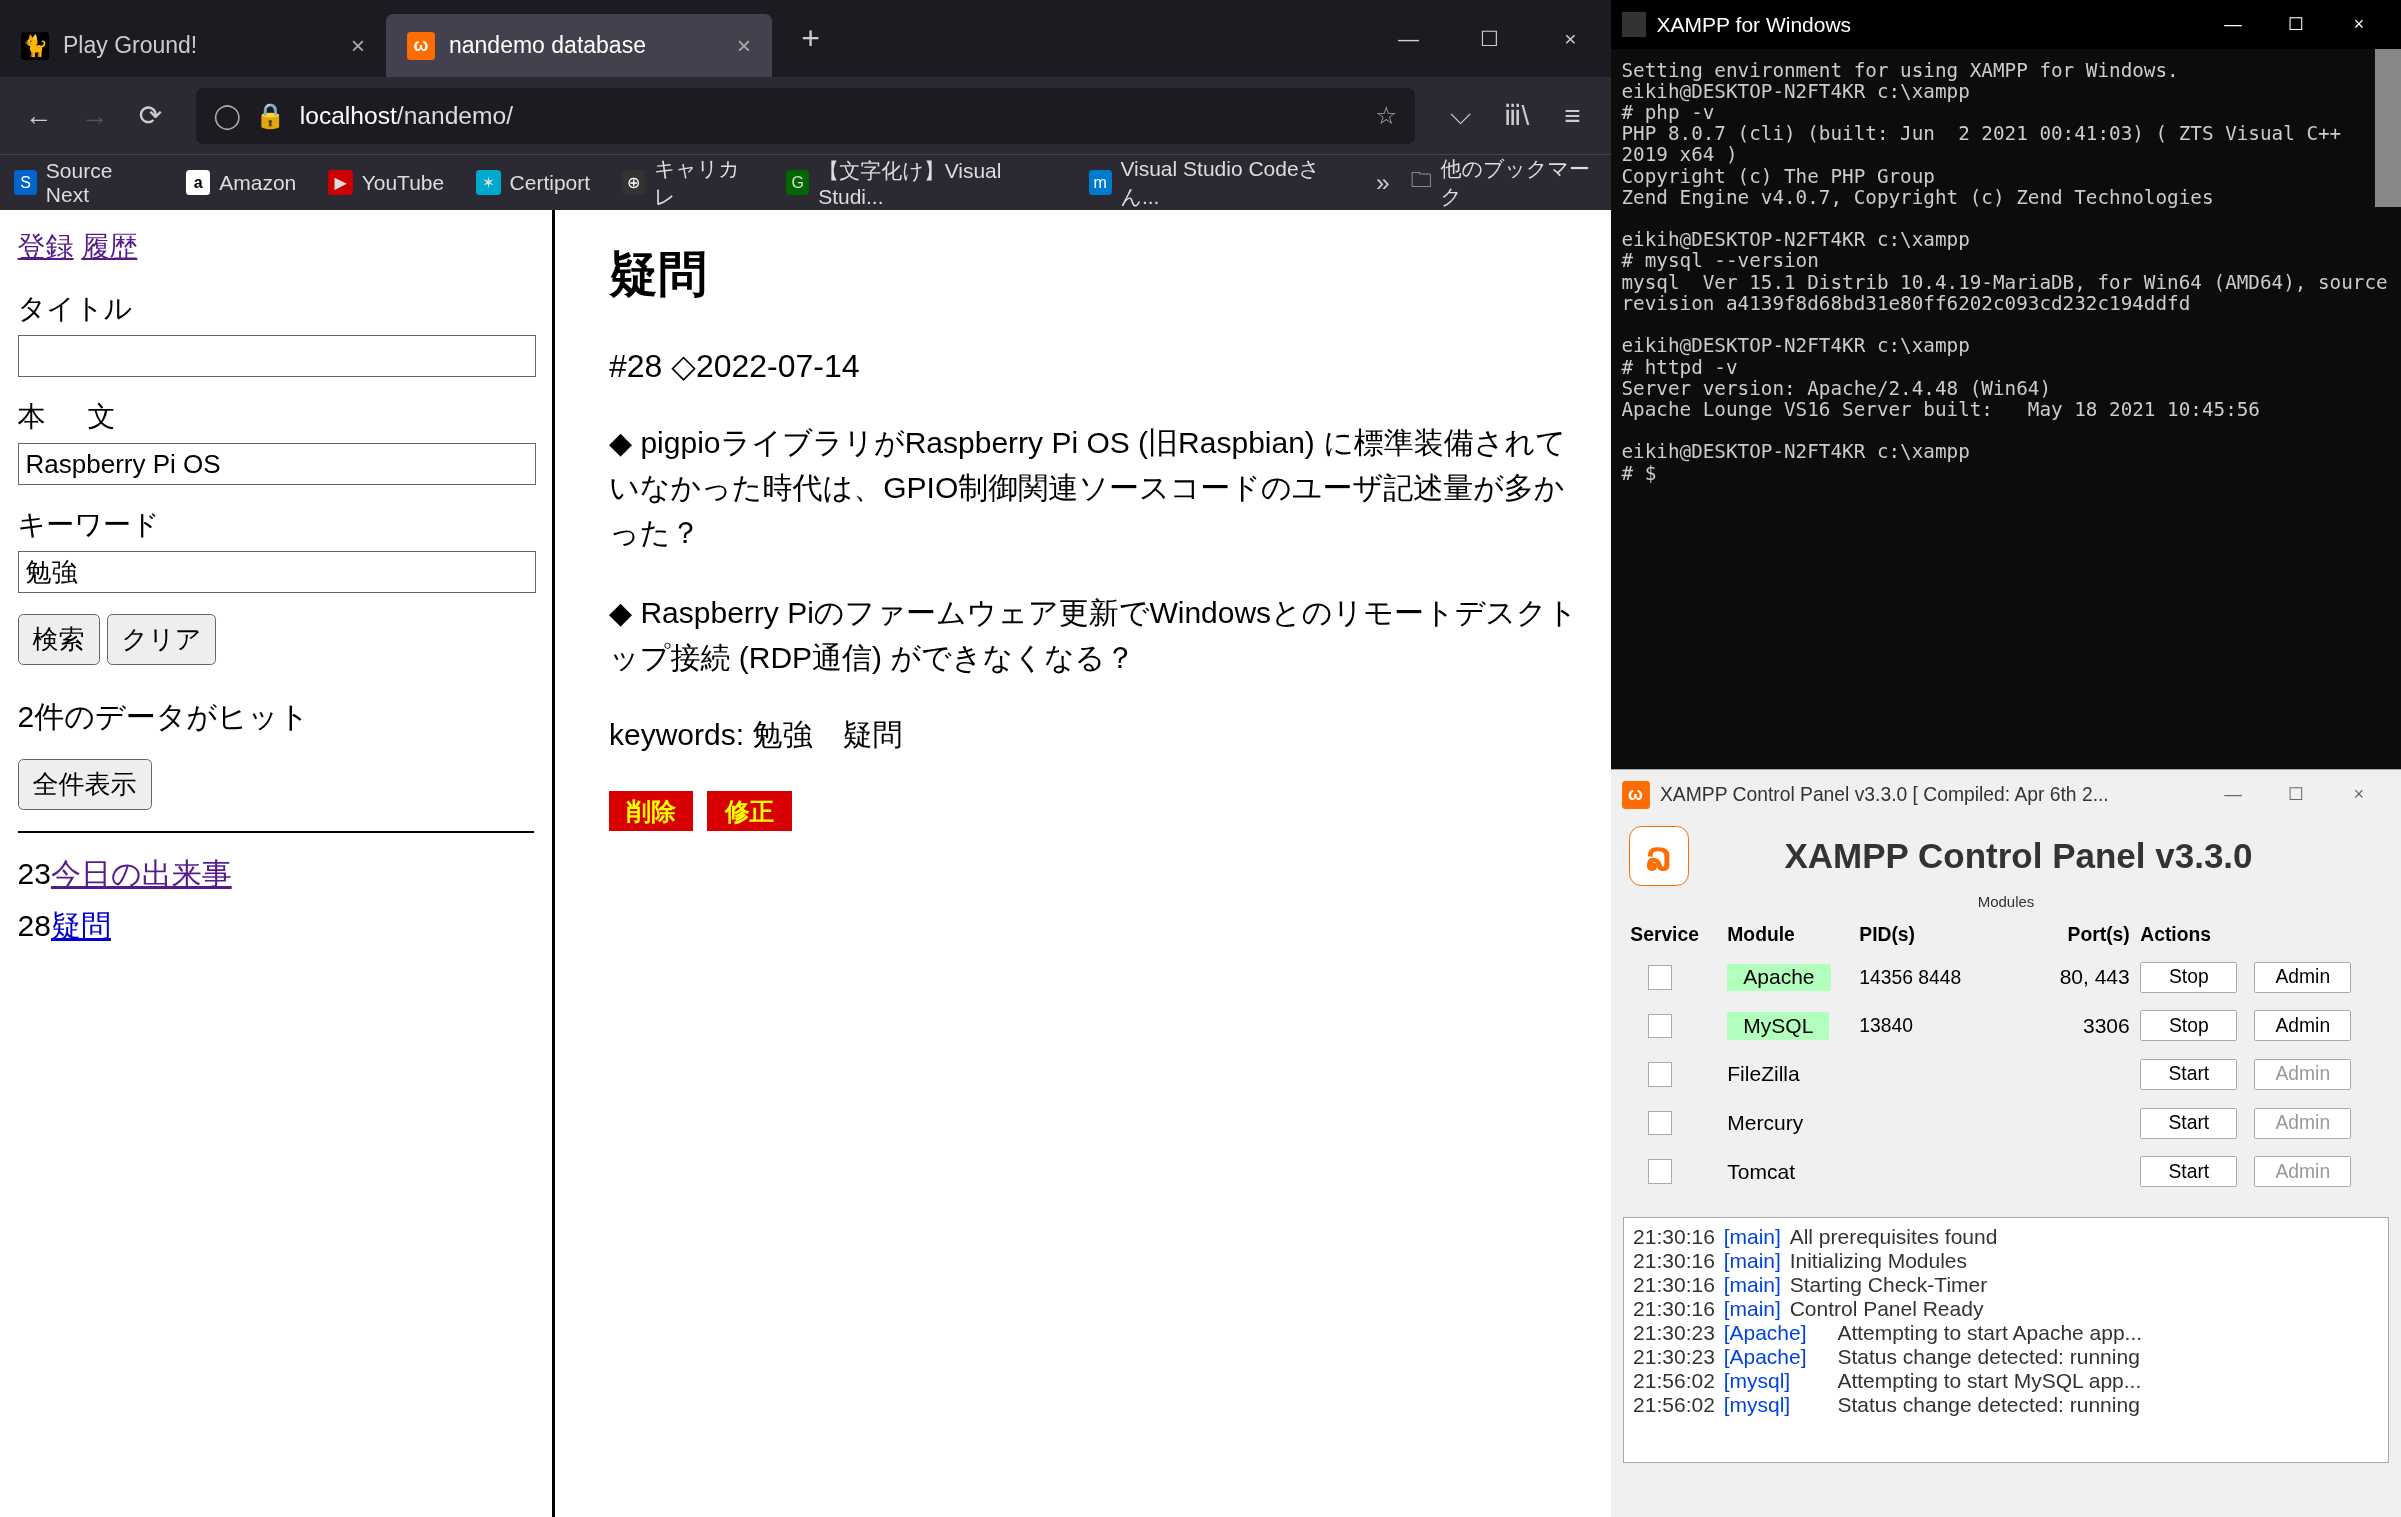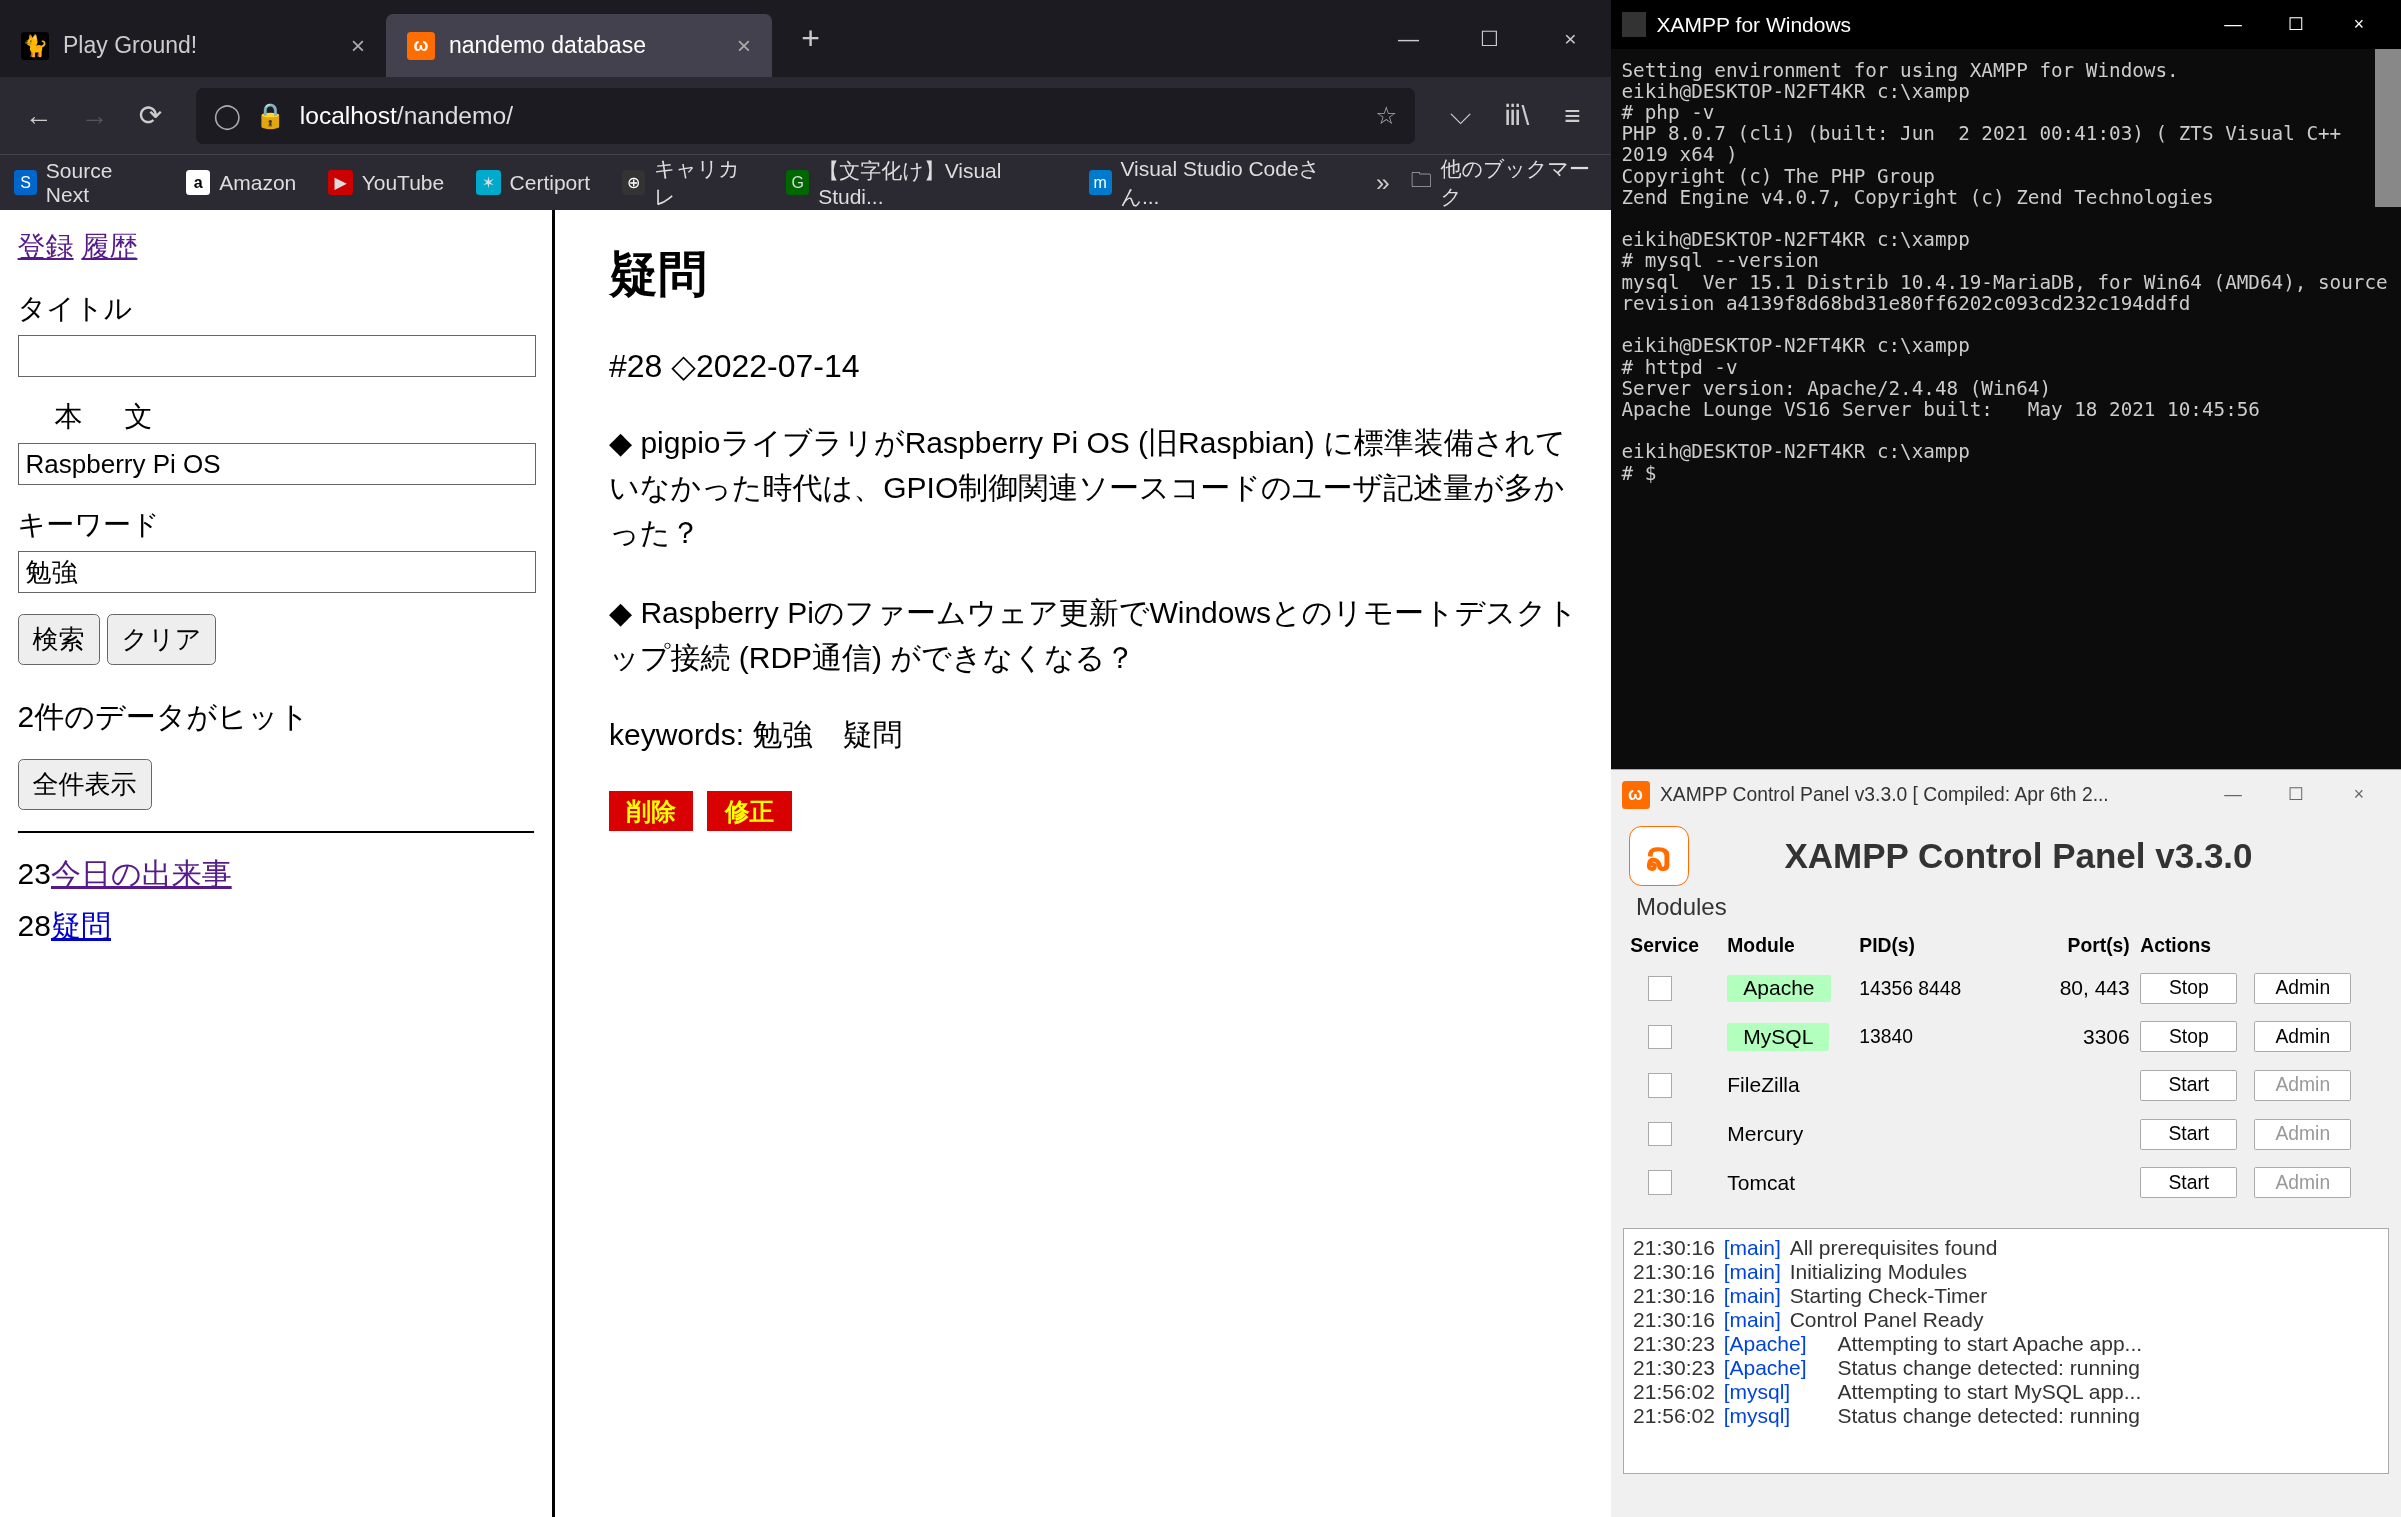--- a/index.html
+++ b/index.html
@@ -39,21 +39,21 @@
 .bm-icon.g { background: #006600; }
 .bm-icon.m { background: #007acc; color: #fff; }
 .bm-more { margin-left: auto; display: flex; align-items: center; gap: 21px; }
 
 .content { flex: 1; display: flex; background: #fff; gap: 28px; }
 .left-panel { width: 555px; border-right: 3.5px solid #000; padding: 17.6px; font-size: 28px; }
 .left-panel a { color: #0000cc; text-decoration: underline; }
 .left-panel a.visited { color: #551a8b; }
 .nav-links { margin-bottom: 24.6px; }
 .label { font-size: 28px; margin-bottom: 7px; }
-.label.spaced { letter-spacing: 42px; margin-left: 37px; }
+.label.spaced { letter-spacing: 42px; }
 .text-input { width: 518px; height: 42px; border: 1.8px solid #666; padding: 3.5px 7px; font-size: 26px; margin-bottom: 21px; }
 .btn-row { display: flex; gap: 7px; margin-bottom: 32px; }
 .btn { border: 1.8px solid #666; background: #eee; padding: 7px 14px; font-size: 26px; border-radius: 5.3px; cursor: pointer; }
 .hit-text { font-size: 30px; margin-bottom: 21px; }
 .hr { border-top: 2.6px solid #000; margin: 21px 0; }
 .result-item { font-size: 30px; margin-bottom: 10.5px; }
 
 .right-panel { flex: 1; padding: 32px 26px; }
 .right-panel h1 { font-size: 49px; font-weight: bold; margin-bottom: 39px; }
 .meta { font-size: 32px; margin-bottom: 35px; }
@@ -75,21 +75,21 @@
 
 .xampp { position: absolute; left: 1611px; top: 769px; width: 790px; height: 749px; background: #f0f0f0; display: flex; flex-direction: column; border-top: 1.8px solid #aaa; }
 .xampp-title { height: 49px; display: flex; align-items: center; padding: 0 10.5px; }
 .xampp-title-icon { width: 28px; height: 28px; background: #ff6c00; border-radius: 3.5px; margin-right: 10.5px; display: flex; align-items: center; justify-content: center; color: #fff; font-weight: bold; font-size: 17.6px; }
 .xampp-title-text { flex: 1; font-size: 19.3px; color: #333; }
 .xampp-win-controls { display: flex; }
 .xampp-win-btn { width: 63px; height: 49px; display: flex; align-items: center; justify-content: center; color: #666; font-size: 17.6px; }
 .xampp-header { display: flex; align-items: center; padding: 7px 17.6px; }
 .xampp-logo { width: 60px; height: 60px; background: #fff; border: 1.8px solid #ff6c00; border-radius: 12.3px; display: flex; align-items: center; justify-content: center; color: #ff6c00; font-weight: bold; font-size: 39px; margin-right: 35px; }
 .xampp-header-text { font-size: 35px; font-weight: bold; color: #333; flex: 1; text-align: center; padding-right: 70px; }
-.xampp-subheader { font-size: 24px; padding: 0 25px; color: #333; }
+.xampp-subheader { font-size: 15px; padding: 0 25px; color: #333; text-align: center; }
 .xampp-table { padding: 7px 14px; }
 .xampp-th { display: flex; font-size: 19.3px; font-weight: bold; padding: 7px 0; }
 .xampp-th > div, .xampp-tr > div { padding: 0 5.3px; }
 .c-svc { width: 97px; }
 .c-mod { width: 132px; }
 .c-pid { width: 123px; }
 .c-port { width: 158px; text-align: right; padding-right: 24.6px; }
 .c-act { width: 114px; }
 .xampp-tr { display: flex; align-items: center; font-size: 21px; padding: 8.8px 0; }
 .svc-box { width: 24.6px; height: 24.6px; background: #fff; border: 1.8px solid #aaa; margin-left: 17.6px; }

